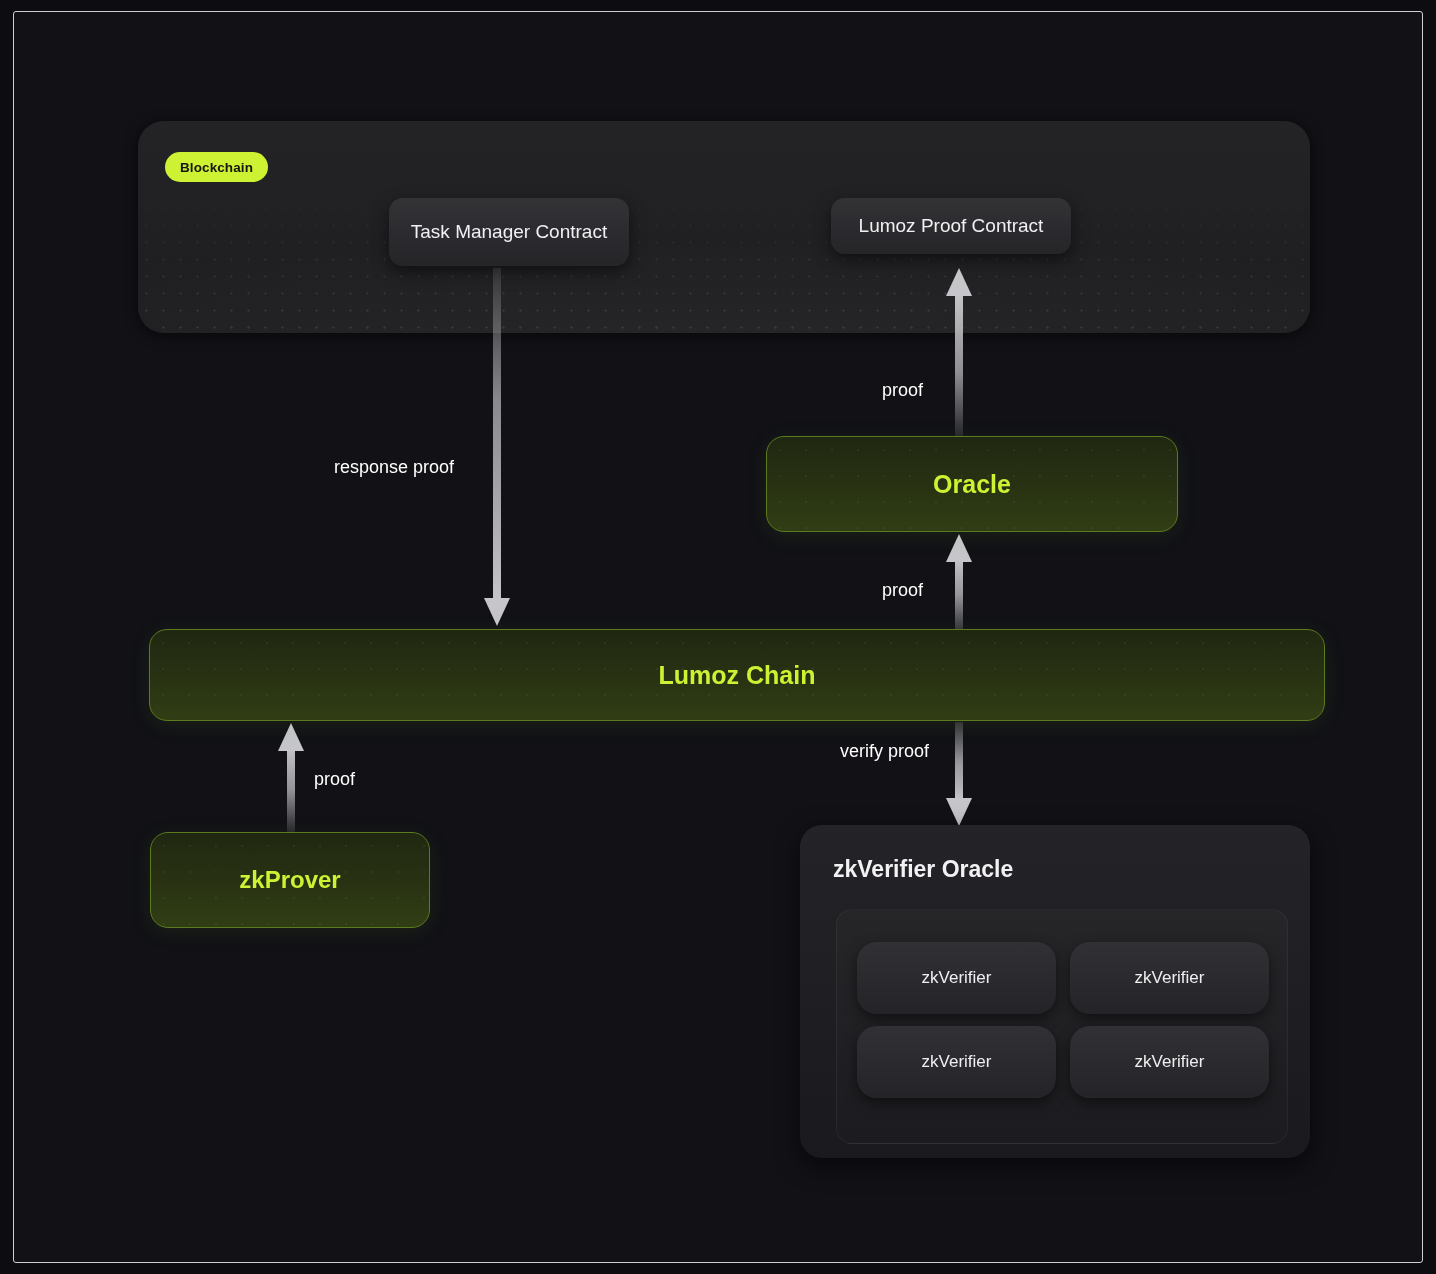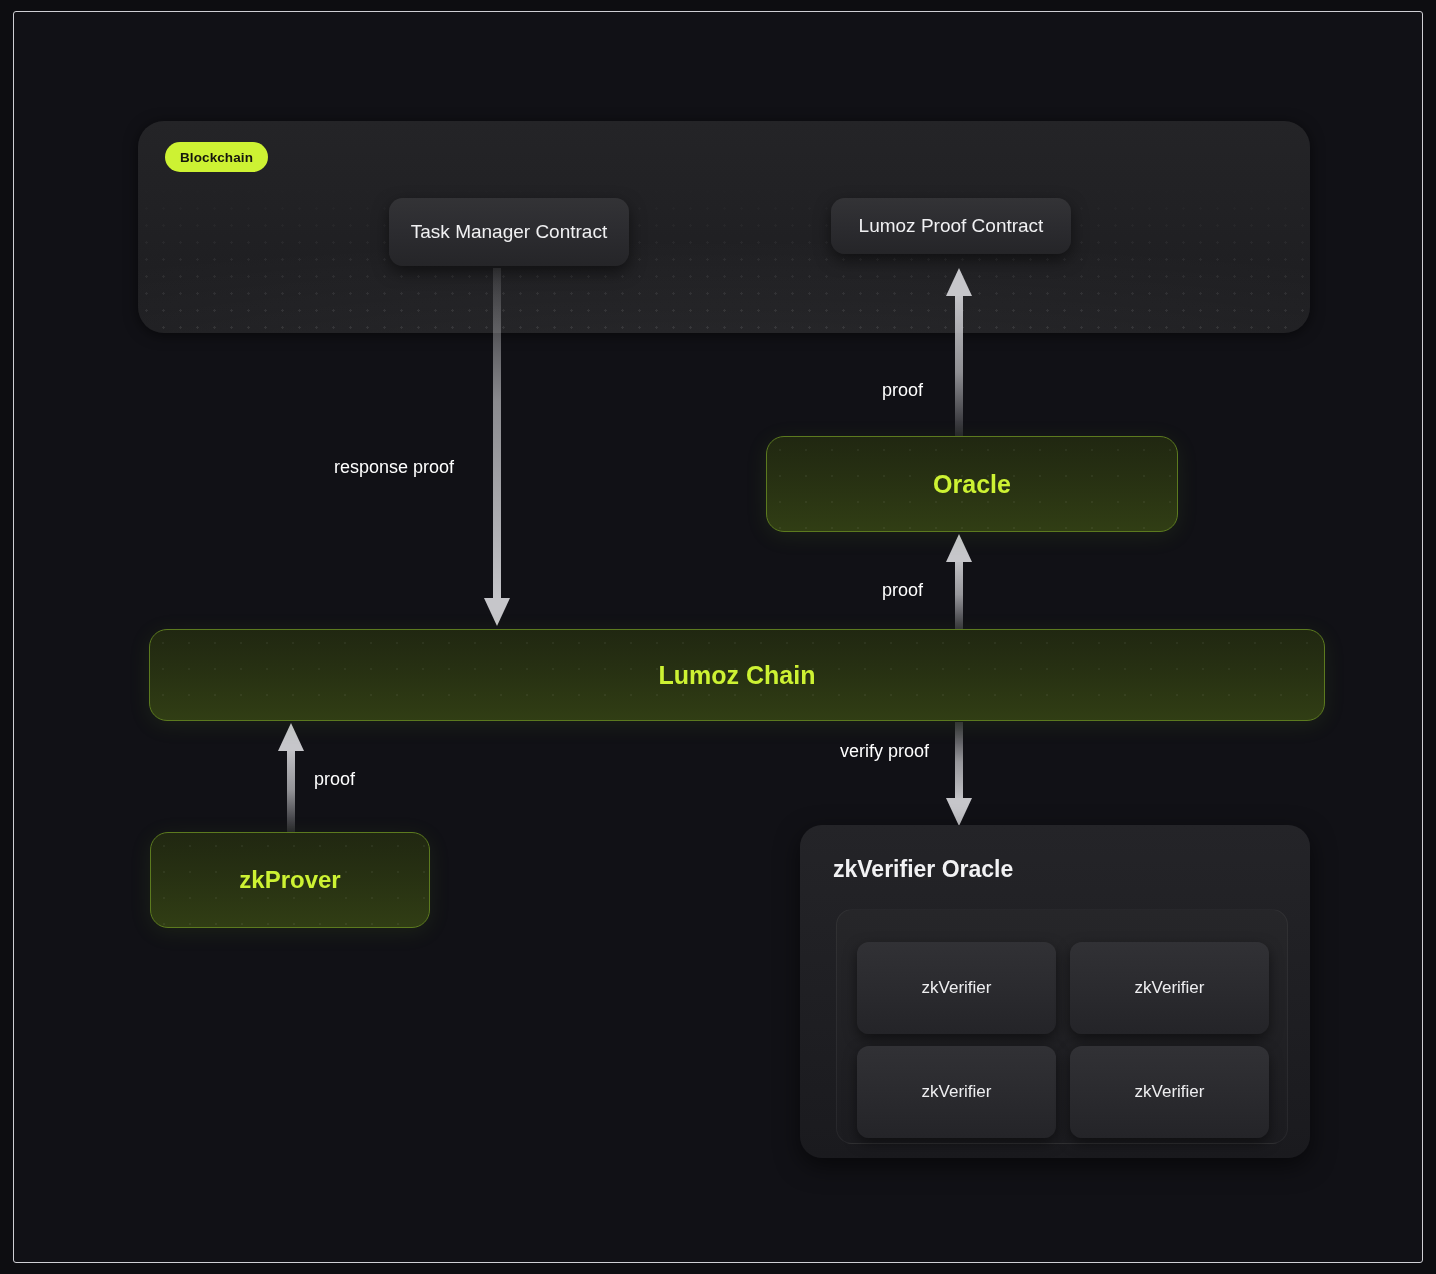--- a/index.html
+++ b/index.html
@@ -47,21 +47,21 @@
     background-image: radial-gradient(circle, rgba(255,255,255,0.09) 1.1px, transparent 1.3px);
     background-size: 17px 17px;
     -webkit-mask-image: linear-gradient(180deg, rgba(0,0,0,0) 0%, rgba(0,0,0,0.55) 45%, rgba(0,0,0,1) 100%);
     mask-image: linear-gradient(180deg, rgba(0,0,0,0) 0%, rgba(0,0,0,0.55) 45%, rgba(0,0,0,1) 100%);
     pointer-events: none;
   }
 
   #blockchain-badge {
     position: absolute;
     left: 27px;
-    top: 21px;
+    top: 31px;
     height: 30px;
     padding: 0 15px;
     display: flex;
     align-items: center;
     border-radius: 15px;
     background: #cdf233;
     color: #15160d;
     font-size: 13.5px;
     font-weight: bold;
     letter-spacing: 0.1px;
@@ -154,25 +154,25 @@
   #zkverifier-grid {
     position: absolute;
     left: 20px;
     top: 32px;
     width: 412px;
     display: grid;
     grid-template-columns: 1fr 1fr;
     gap: 12px 14px;
   }
   .zkverifier-cell {
-    height: 92px;
+    height: 72px;
     display: flex;
     align-items: center;
     justify-content: center;
-    border-radius: 12px;
+    border-radius: 20px;
     background: linear-gradient(180deg, #313135 0%, #2a2a2e 55%, #242428 100%);
     color: #eeeef0;
     font-size: 17px;
     box-shadow: 0 5px 13px rgba(0,0,0,0.5);
     white-space: nowrap;
   }
 
   
   .arrow { position: absolute; pointer-events: none; }
   .arrow-label {

